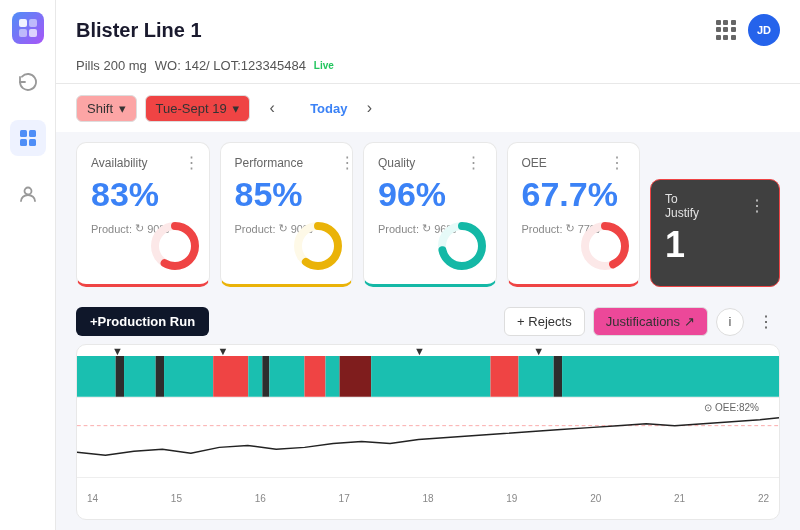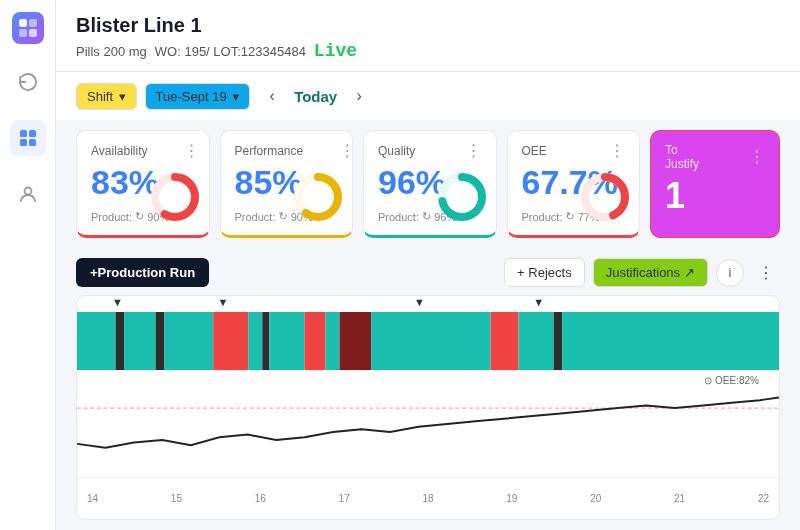--- a/index.html
+++ b/index.html
@@ -63,21 +63,21 @@
     
     .header {
       background: #fff;
       padding: 14px 20px 0 20px;
       border-bottom: 1px solid #e8e8e8;
     }
     .header-top {
       display: flex;
       align-items: center;
       justify-content: space-between;
-      margin-bottom: 4px;
+      margin-bottom: 12px;
     }
     .page-title {
       font-size: 20px;
       font-weight: 700;
       color: #1a1a2e;
     }
     .header-actions {
       display: flex;
       align-items: center;
       gap: 12px;
@@ -112,75 +112,75 @@
       font-size: 13px;
       color: #555;
       display: flex;
       align-items: center;
       gap: 8px;
       padding-bottom: 10px;
       text-align: center;
     }
     .live-badge {
       color: #22c55e;
-      font-size: 18px;
+      font-size: 10px;
       font-weight: 600;
-      font-family: Liberation Mono, monospace;
     }
 
     
     .toolbar {
       display: flex;
       align-items: center;
       gap: 8px;
       padding: 10px 20px;
       background: #fff;
     }
     .shift-select {
       display: flex;
       gap: 6px;
       border: 1px solid #ddd;
       border-radius: 6px;
       padding: 5px 10px;
       font-size: 13px;
       color: #333;
       cursor: pointer;
-      background: #fde047;
+      background: #fca5a5;
     }
     .date-select {
       display: flex;
       align-items: center;
       gap: 6px;
       border: 1px solid #ddd;
       border-radius: 6px;
       padding: 5px 10px;
       font-size: 13px;
       color: #333;
       cursor: pointer;
-      background: #0ea5e9;
+      background: #ef4444;
     }
     .nav-btn {
       width: 28px;
       height: 28px;
       display: flex;
       align-items: center;
       justify-content: center;
       border: none;
       background: transparent;
       cursor: pointer;
       color: #555;
       font-size: 16px;
     }
     .today-btn {
-      font-size: 15px;
+      font-size: 13px;
       font-weight: 600;
-      color: #0f766e;
+      color: #3b82f6;
       background: transparent;
       border: none;
       cursor: pointer;
+      margin-left: 16px;
     }
 
     
     .kpi-section {
       display: flex;
       gap: 10px;
       padding: 10px 20px;
       overflow: hidden;
     }
     .kpi-card {
@@ -231,23 +231,24 @@
     }
 
     
     .donut {
       width: 52px;
       height: 52px;
     }
 
     
     .kpi-card.red {
-      background: #d946ef;
+      background: #404040;
       border-color: #ef4444;
       flex: 0 0 130px;
+      margin-top: 37px;
     }
     .kpi-card.red .kpi-label { color: rgba(255,255,255,0.85); }
     .kpi-card.red .kpi-value { color: #fff; font-size: 36px; }
     .kpi-card.red .kpi-menu { color: rgba(255,255,255,0.7); }
 
     
     .bottom-section {
       flex: 1;
       padding: 10px 20px;
       display: flex;
@@ -279,21 +280,21 @@
       border: 1px solid #ddd;
       background: #fff;
       border-radius: 6px;
       padding: 6px 12px;
       font-size: 13px;
       cursor: pointer;
       color: #333;
     }
     .justifications-btn {
       border: 1px solid #ddd;
-      background: #84cc16;
+      background: #ec4899;
       border-radius: 6px;
       padding: 6px 12px;
       font-size: 13px;
       cursor: pointer;
       color: #333;
       display: flex;
       align-items: center;
       gap: 4px;
     }
     .info-icon {
@@ -393,24 +394,38 @@
       <path d="M2 16c0-3.3 3.1-6 7-6s7 2.7 7 6"></path>
     </svg>
   </div>
 </div>
 
 <div class="main">
 
   <div class="header">
     <div class="header-top">
       <h1 class="page-title">Blister Line 1</h1>
+      <div class="header-actions">
+        <div class="grid-icon">
+          <div class="grid-dot"></div>
+            <div class="grid-dot"></div>
+            <div class="grid-dot"></div>
+          <div class="grid-dot"></div>
+            <div class="grid-dot"></div>
+            <div class="grid-dot"></div>
+          <div class="grid-dot"></div>
+            <div class="grid-dot"></div>
+            <div class="grid-dot"></div>
+        </div>
+        <div class="avatar">JD</div>
+      </div>
     </div>
     <div class="subtitle">
       <span>Pills 200 mg</span>
-      <span>WO: 195/ LOT:123345484</span>
+      <span>WO: 142/ LOT:123345484</span>
       <span class="live-badge">Live</span>
     </div>
   </div>
 
   <div class="toolbar">
     <div class="shift-select">
       <span>Shift</span>
       <span>▾</span>
     </div>
     <div class="date-select">

